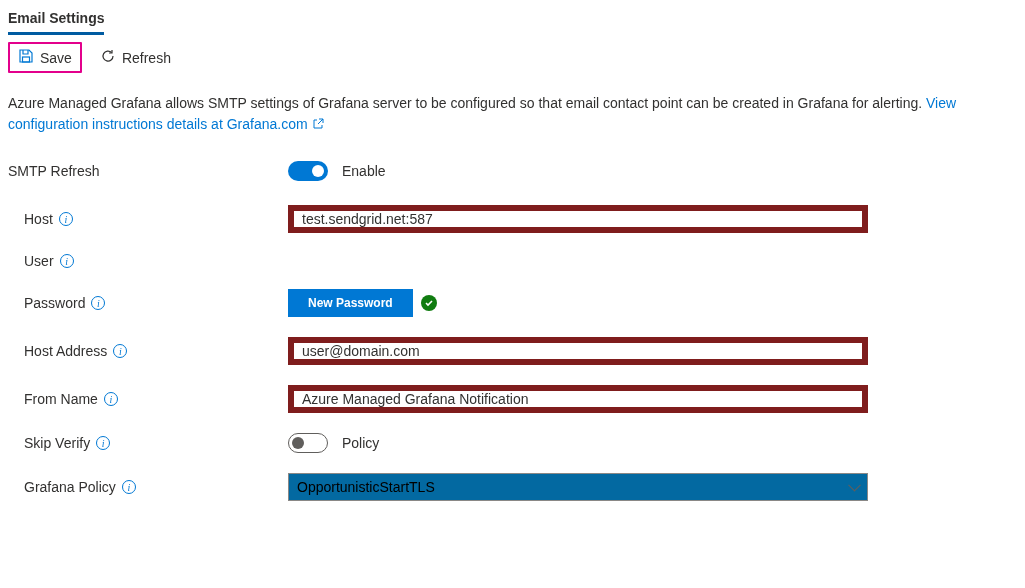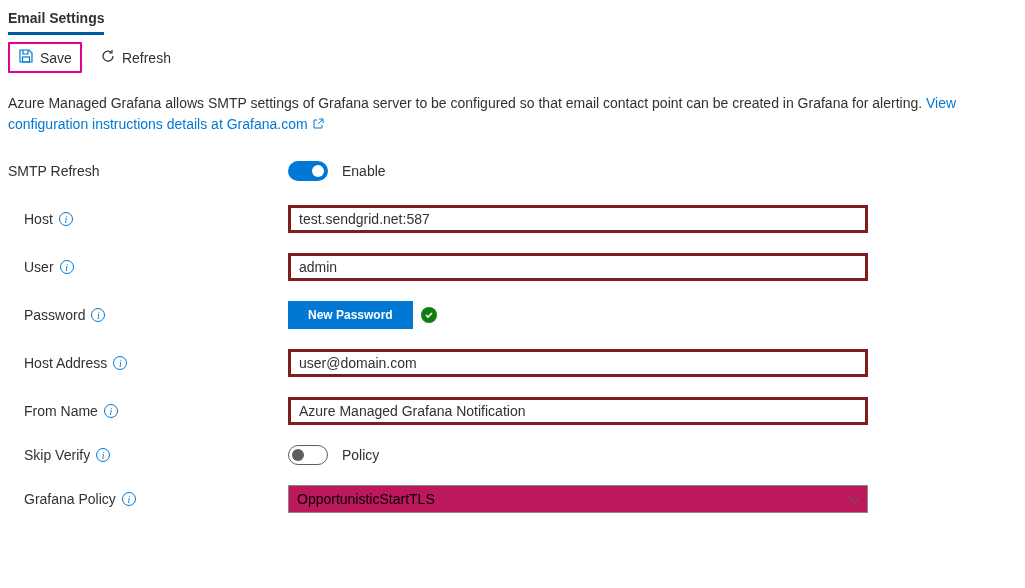--- a/index.html
+++ b/index.html
@@ -100,33 +100,33 @@
   .field-col {
     flex: 0 0 580px;
     display: flex;
     align-items: center;
     gap: 8px;
   }
   .text-input {
     width: 100%;
     height: 28px;
     padding: 0 8px;
-    border: 3px solid #7f1d1d;
+    border: 6px solid #7f1d1d;
     font-size: 14px;
     font-family: inherit;
     color: #323130;
   }
   .select {
     width: 100%;
     height: 28px;
     padding: 0 26px 0 8px;
     border: 1px solid #8a8886;
     font-size: 14px;
     font-family: inherit;
-    background: #be185d;
+    background: #0369a1;
     appearance: none;
     -webkit-appearance: none;
     position: relative;
   }
   .select-wrap {
     position: relative;
     width: 100%;
   }
   .select-wrap::after {
     content: "";
@@ -249,23 +249,20 @@
     <div class="field-col">
       <input class="text-input" type="text" value="test.sendgrid.net:587" style="">
     </div>
   </div>
 
   <div class="form-row">
     <div class="label-col">
       <span>User</span>
       <span class="info-icon">i</span>
     </div>
-    <div class="field-col">
-      <input class="text-input" type="text" value="admin" style="">
-    </div>
   </div>
 
   <div class="form-row">
     <div class="label-col">
       <span>Password</span>
       <span class="info-icon">i</span>
     </div>
     <div class="field-col" style="flex:0 0 auto;">
       <button class="btn-primary">New Password</button>
       <span class="check-badge">

